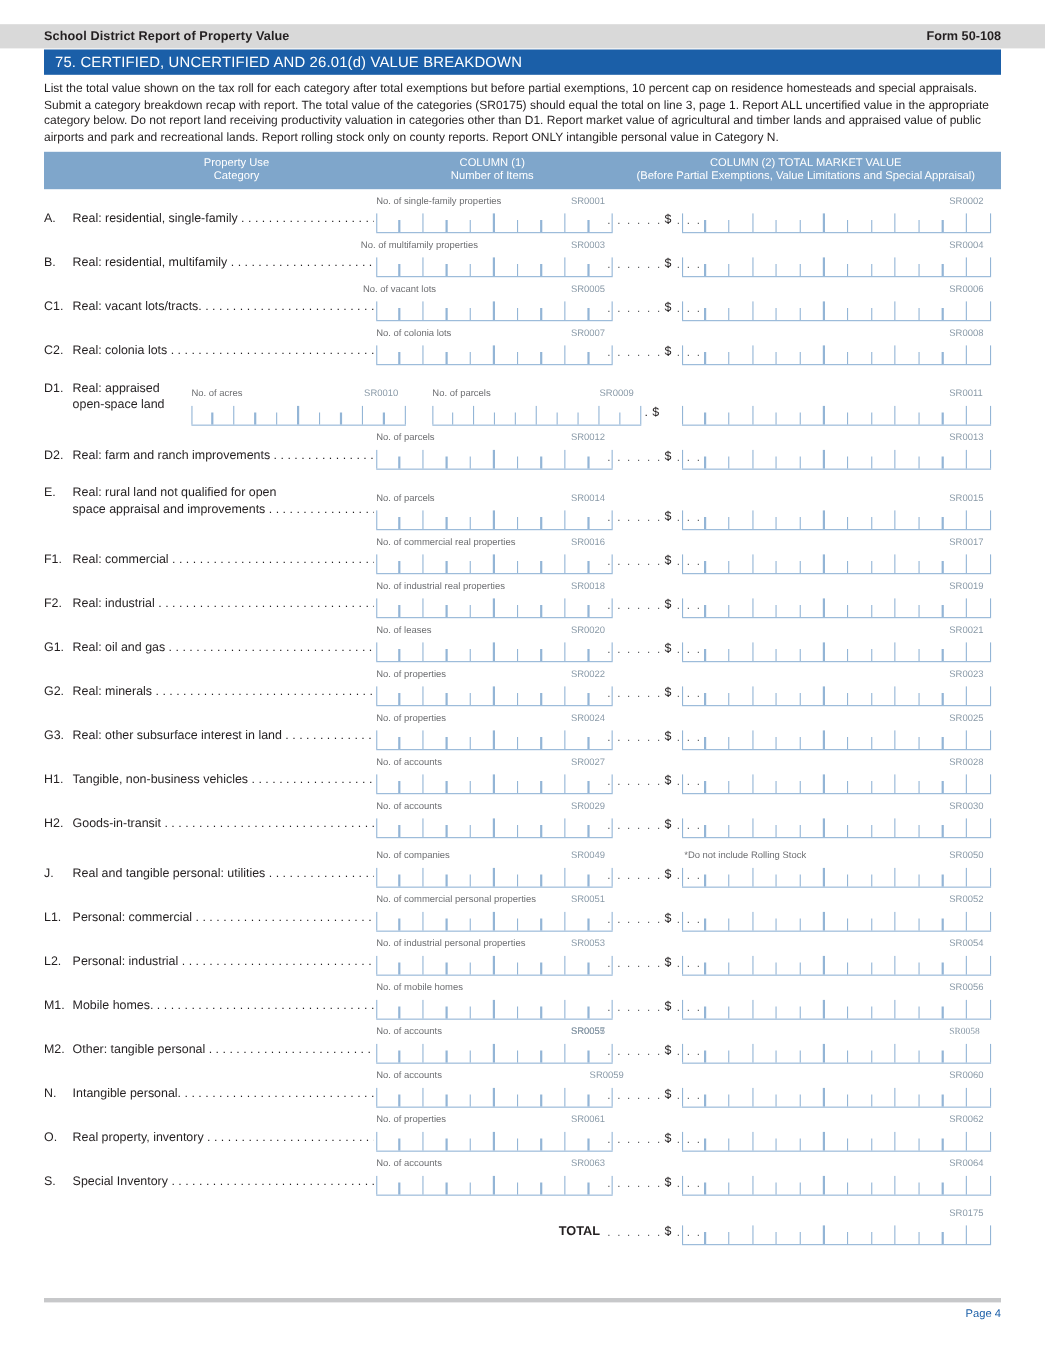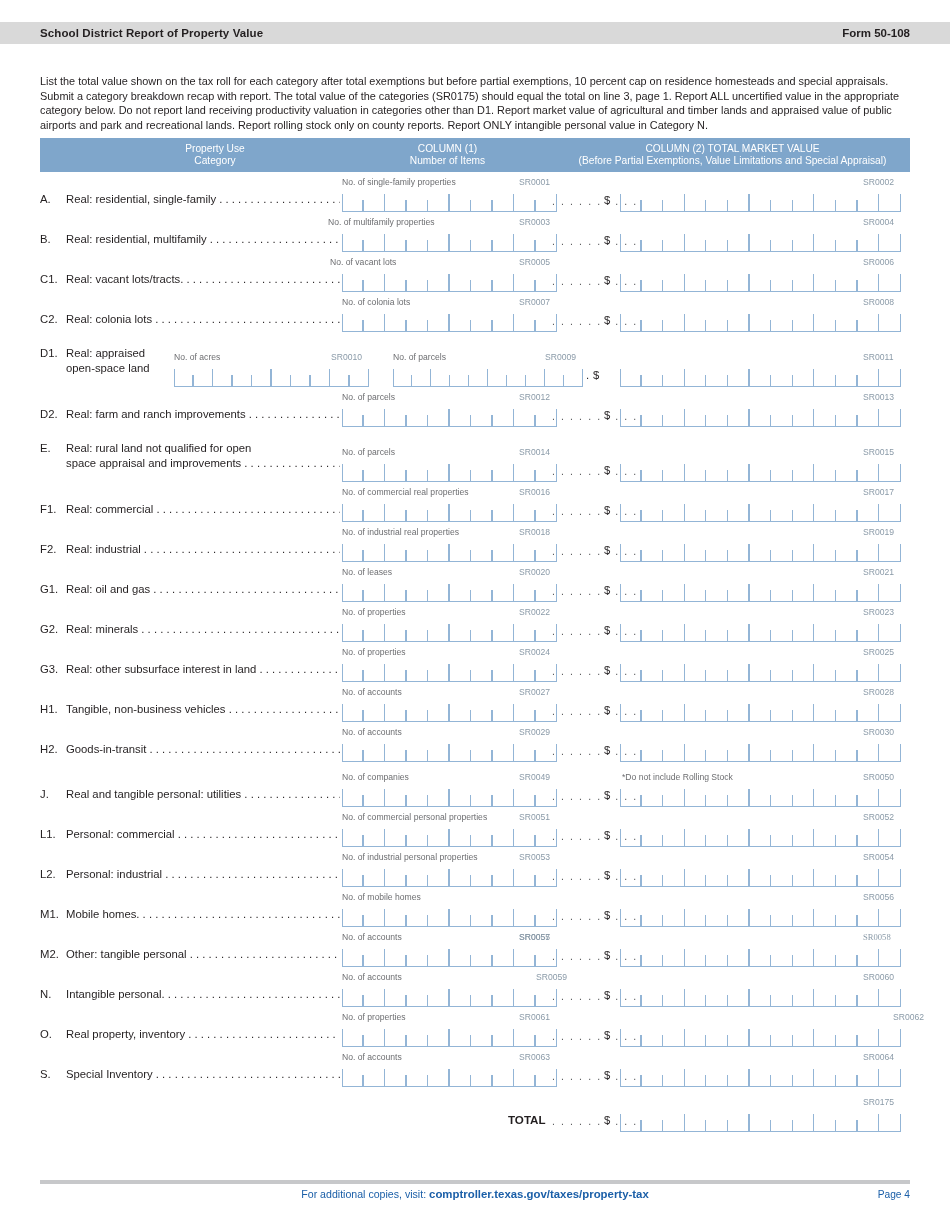--- a/index.html
+++ b/index.html
@@ -147,20 +147,23 @@
 <body>
 
 <div class="page">
 
   <div class="topband"></div>
   <div class="topband-inner">
     <div class="topband-left">School District Report of Property Value</div>
     <div class="topband-right">Form 50-108</div>
   </div>
 
+  <div class="sectionbar">
+    <span>75. CERTIFIED, UNCERTIFIED AND 26.01(d) VALUE BREAKDOWN</span>
+  </div>
 
   <div class="intro">List the total value shown on the tax roll for each category after total exemptions but before partial exemptions, 10 percent cap on residence homesteads and special appraisals. Submit a category breakdown recap with report. The total value of the categories (SR0175) should equal the total on line 3, page 1. Report ALL uncertified value in the appropriate category below. Do not report land receiving productivity valuation in categories other than D1. Report market value of agricultural and timber lands and appraised value of public airports and park and recreational lands. Report rolling stock only on county reports. Report ONLY intangible personal value in Category N.</div>
 
   <div class="thead">
     <div class="cell c0">
       <div>Property Use</div>
       <div>Category</div>
     </div>
     <div class="cell c1">
       <div>COLUMN (1)</div>
@@ -964,21 +967,21 @@
           <i></i>
           <i class="tall"></i>
           <i></i>
           <i></i>
           <i class="tall"></i>
           <i></i>
           <i></i>
         </div>
         <div class="dotpt" style="left: 552px; top: 858px;">. . . . . . . . . .</div>
         <div class="dollar" style="left: 604px; top: 857px;">$</div>
-        <div class="capcode" style="left: 893px; top: 840px;">SR0062</div>
+        <div class="capcode" style="left: 863px; top: 840px;">SR0062</div>
         <div class="comb" style="left: 620px; top: 853px; width: 281px;">
           <i></i>
           <i></i>
           <i class="tall"></i>
           <i></i>
           <i></i>
           <i class="tall"></i>
           <i></i>
           <i></i>
           <i class="tall"></i>
@@ -1044,20 +1047,16 @@
           <i></i>
           <i></i>
           <i class="tall"></i>
           <i></i>
         </div>
       </div>
     </div>
 
   <div class="footrule"></div>
   <div class="foot">
-    <div class="fc">
-      <span>For additional copies, visit:</span>
-      <b>comptroller.texas.gov/taxes/property-tax</b>
-    </div>
     <div class="pg">Page 4</div>
   </div>
 
 </div>
 
 </body></html>

